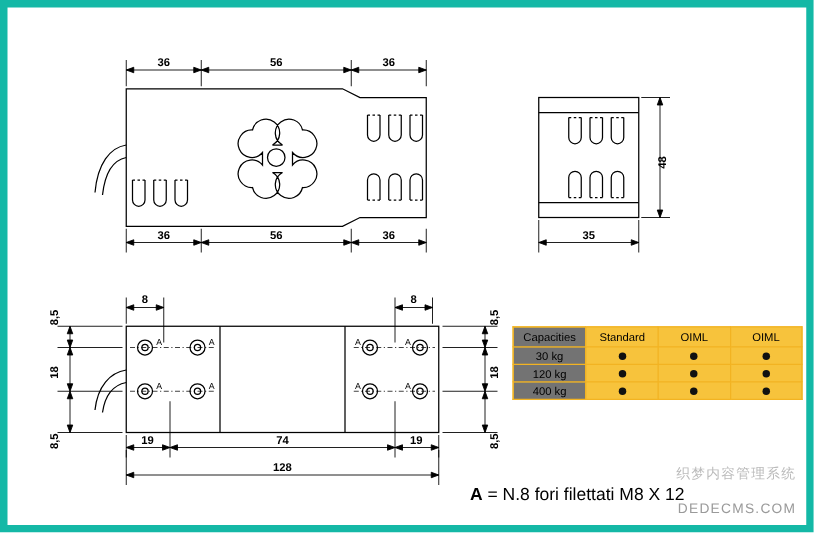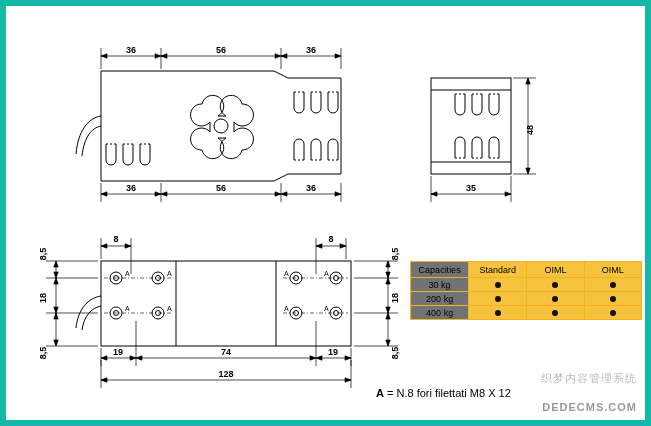--- a/index.html
+++ b/index.html
@@ -50,37 +50,37 @@
   .tbl .vcell{width:58px;background:#f7c33c;}
   .dot{
     display:inline-block;
     width:6px;height:6px;
     border-radius:50%;
     background:#111;
   }
   .note{
     position:absolute;
     left:370px;top:381px;
-    font-size:11px;
+    font-size:14px;
     color:#000;
   }
   .note b{font-weight:bold;}
   .wm{
     position:absolute;
     right:8px;bottom:34px;
     font-size:11px;
     color:#bbbbbb;
     letter-spacing:1px;
     margin-left:13px;
   }
   .wm2{
     position:absolute;
     right:8px;bottom:7px;
     font-size:11px;
-    font-weight:bold;
+    font-weight:normal;
     color:#9a9a9a;
     letter-spacing:1px;
   }
 </style>
 </head>
 <body>
 
 <div id="sheet">
 
   <svg width="651" height="426" viewBox="0 0 651 426">
@@ -358,21 +358,21 @@
       <td class="hdr vcell">OIML</td>
       <td class="hdr vcell">OIML</td>
     </tr>
     <tr>
       <td class="capcell">30 kg</td>
       <td class="vcell"><span class="dot"></span></td>
       <td class="vcell"><span class="dot"></span></td>
       <td class="vcell"><span class="dot"></span></td>
     </tr>
     <tr>
-      <td class="capcell">200 kg</td>
+      <td class="capcell">120 kg</td>
       <td class="vcell"><span class="dot"></span></td>
       <td class="vcell"><span class="dot"></span></td>
       <td class="vcell"><span class="dot"></span></td>
     </tr>
     <tr>
       <td class="capcell">400 kg</td>
       <td class="vcell"><span class="dot"></span></td>
       <td class="vcell"><span class="dot"></span></td>
       <td class="vcell"><span class="dot"></span></td>
     </tr>

